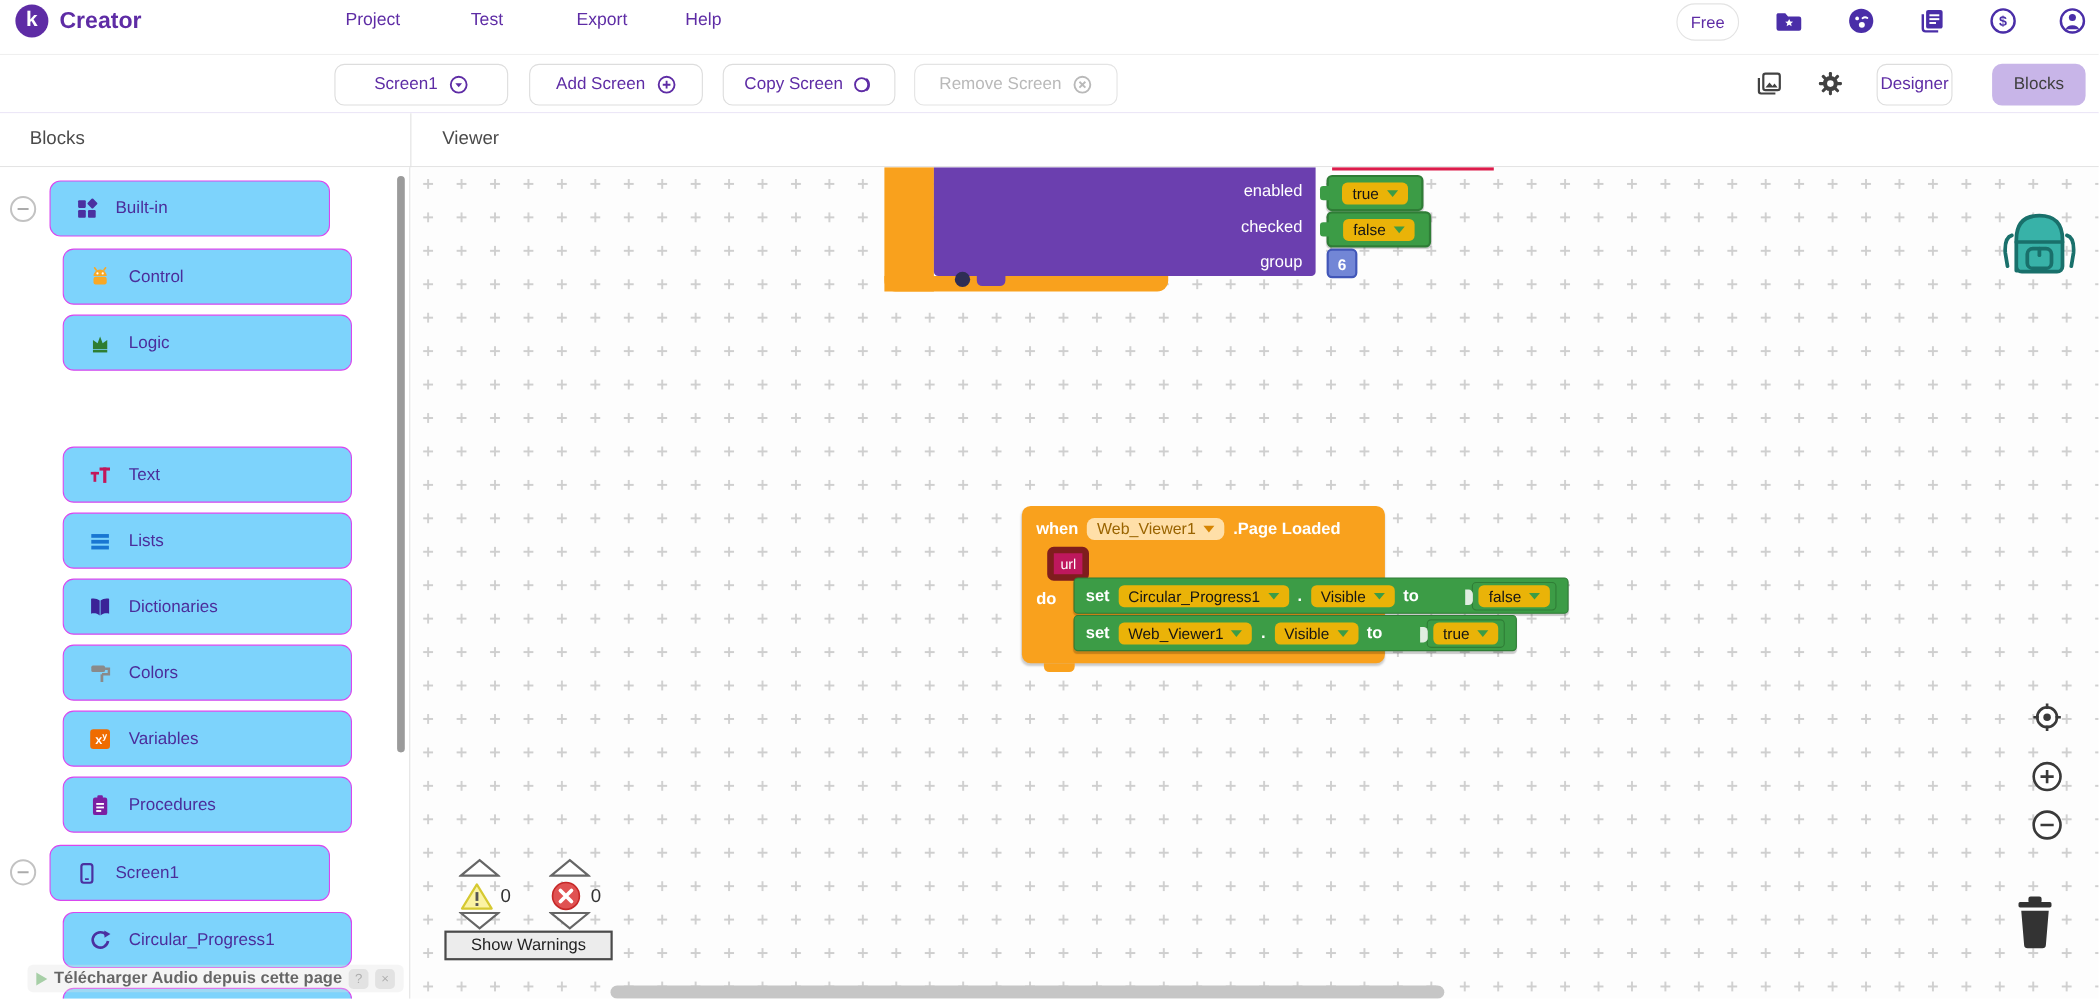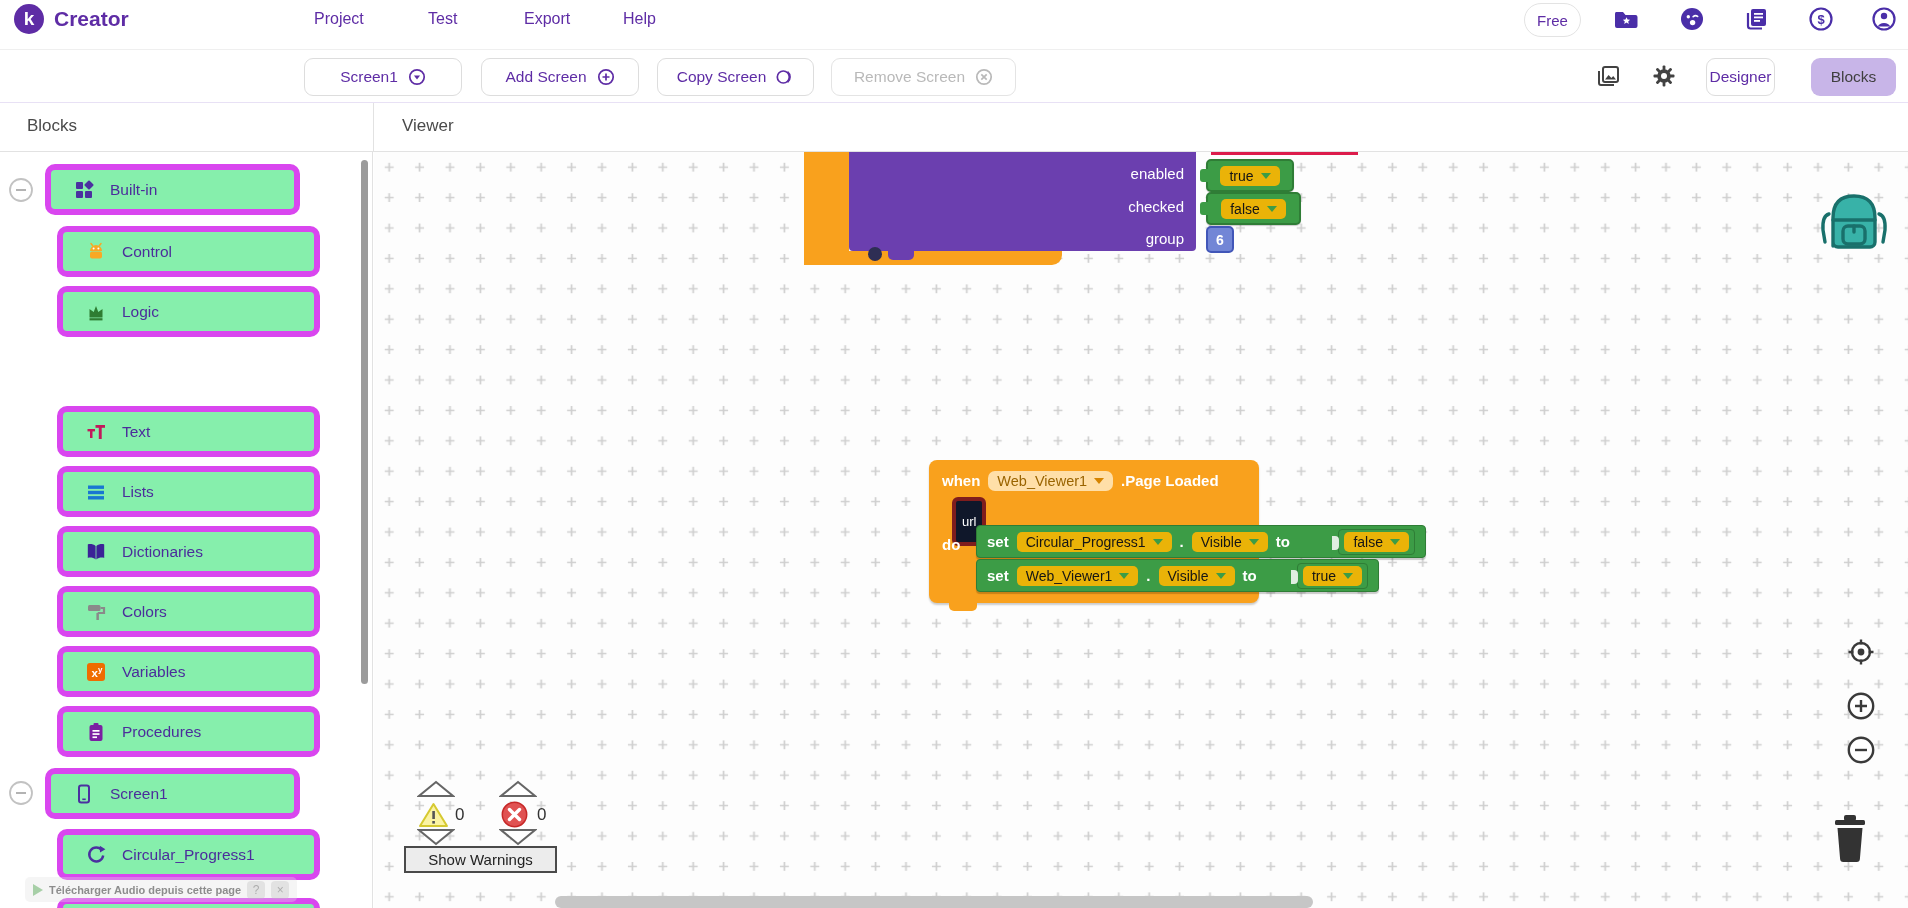--- a/index.html
+++ b/index.html
@@ -31,21 +31,21 @@
 
   
   .phead { position:absolute; left:0; top:103px; width:1908px; height:49px; background:#fff; border-bottom:1px solid #E2E2E2; }
   .phead .lt { position:absolute; left:27px; top:13px; font-size:17px; color:#4A4A4A; }
   .phead .vt { position:absolute; left:402px; top:13px; font-size:17px; color:#4A4A4A; }
   .phead .ldiv { position:absolute; left:373px; top:0; width:1px; height:49px; background:#E2E2E2; }
 
   
   .sidebar { position:absolute; left:0; top:152px; width:373px; height:756px; background:#fff;
     border-right:1px solid #E2E2E2; overflow:hidden; }
-  .scard { position:absolute; height:51px; background:#86efac; border:6px solid #d946ef; border-radius:10px;
+  .scard { position:absolute; height:51px; background:#7dd3fc; border:1px solid #d946ef; border-radius:10px;
     display:flex; align-items:center; padding-left:22px; gap:15px; cursor:pointer; }
   .scard .lbl { color:#4B2D9B; font-size:15.5px; }
   .collapse { position:absolute; left:8px; width:26px; height:26px; cursor:pointer; }
   .sscroll { position:absolute; left:361px; top:8px; width:7px; height:524px; background:#9B9B9B; border-radius:4px; }
 
   
   .canvas { position:absolute; left:374px; top:152px; width:1534px; height:756px; background:#FDFDFD; overflow:hidden; }
   .gridsvg { position:absolute; left:0; top:0; }
 
   .red-strip { position:absolute; left:837px; top:0; width:147px; height:3px; background:#DC1C4B; }
@@ -69,43 +69,43 @@
 
   
   .eblock { position:absolute; left:555px; top:308px; width:330px; height:143px; background:#F9A11D; border-radius:8px;
     box-shadow:0 2px 2px rgba(0,0,0,.2); }
   .etab { position:absolute; left:20px; top:143px; width:28px; height:8px; background:#F9A11D; border-radius:0 0 5px 5px; }
   .erow1 { position:absolute; left:13px; top:7px; height:27px; display:flex; align-items:center; gap:8px; }
   .eword { color:#fff; font-weight:bold; font-size:15px; white-space:nowrap; }
   .epill { background:#FFDFA8; border-radius:7px; padding:2px 9px; color:#9A6400; font-size:14.5px;
     display:inline-flex; align-items:center; gap:7px; cursor:pointer; }
   .ecaret { width:0; height:0; border-left:5px solid transparent; border-right:5px solid transparent; border-top:6px solid #D68400; }
-  .urltag { position:absolute; left:23px; top:37px; background:#0f172a; border:4px solid #7f1d1d; border-radius:6px;
-    color:#fff; font-size:13px; padding:13px 6px; }
+  .urltag { position:absolute; left:23px; top:37px; background:#be185d; border:6px solid #7f1d1d; border-radius:6px;
+    color:#fff; font-size:13px; padding:2px 6px; }
   .doword { position:absolute; left:13px; top:76px; }
   .gstmt { position:absolute; height:33px; background:#3C9C46; border:1.5px solid #2F7D36; border-radius:4px;
     display:flex; align-items:center; gap:8px; padding:0 10px; box-shadow:0 2px 1px rgba(0,0,0,.2); }
   .gword { color:#fff; font-weight:bold; font-size:15px; }
   .gval { margin-left:auto; background:#3C9C46; border:1.5px solid #2F7D36; border-radius:4px; padding:2px 5px; position:relative; }
   .gval::before { content:""; position:absolute; left:-7px; top:6px; width:7px; height:14px; background:#FDFDFD; opacity:.85; border-radius:0 4px 4px 0; }
 
   
   .navtri { position:absolute; width:38px; height:18px; cursor:pointer; }
   .cnt { position:absolute; font-size:17px; color:#333; }
   .showwarn { position:absolute; left:30px; top:694px; width:153px; height:27px; background:#ECECEC; border:2px solid #4A4A4A;
     color:#222; font-size:15px; display:flex; align-items:center; justify-content:center; cursor:pointer; }
 
   
   .ctl { position:absolute; cursor:pointer; }
   .hscroll { position:absolute; left:181px; top:744px; width:758px; height:12px; background:#C6C6C6; border-radius:6px; }
 
   
   .dl-overlay { position:absolute; left:25px; top:877px; height:25px; z-index:50; display:flex; align-items:center; gap:6px;
     background:rgba(225,225,225,.55); border-radius:5px; padding:0 8px; opacity:.6; }
-  .dl-overlay .dl-label { color:#404040; font-size:11px; font-weight:bold; white-space:nowrap; }
+  .dl-overlay .dl-label { color:#000000; font-size:15px; font-weight:bold; white-space:nowrap; }
   .dl-box { width:18px; height:18px; border-radius:4px; background:rgba(200,200,200,.8); color:#777; font-size:12px;
     display:flex; align-items:center; justify-content:center; cursor:pointer; }
   .playtri { width:0; height:0; border-top:6px solid transparent; border-bottom:6px solid transparent; border-left:10px solid #6eb06e; }
 </style>
 </head>
 <body>
 
 <header class="topbar">
   <div class="logo-circle">
       <span>k</span>

